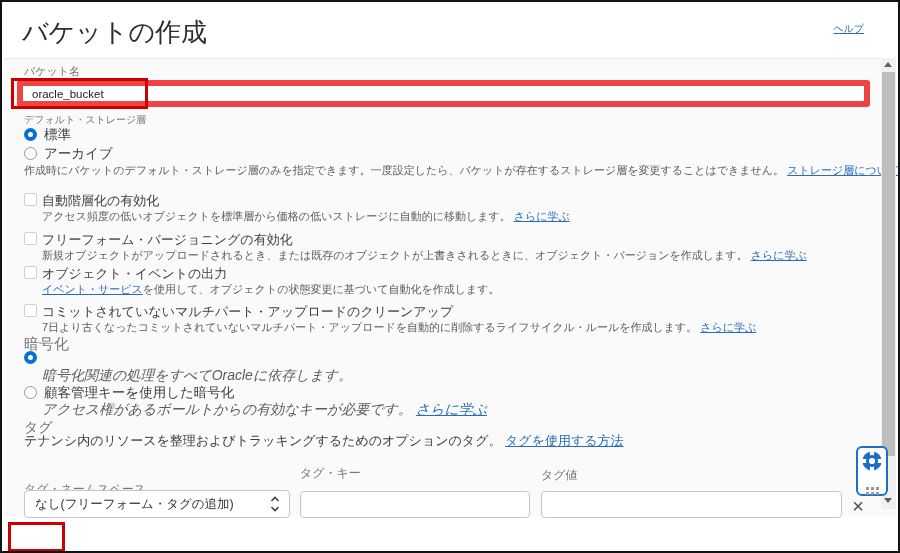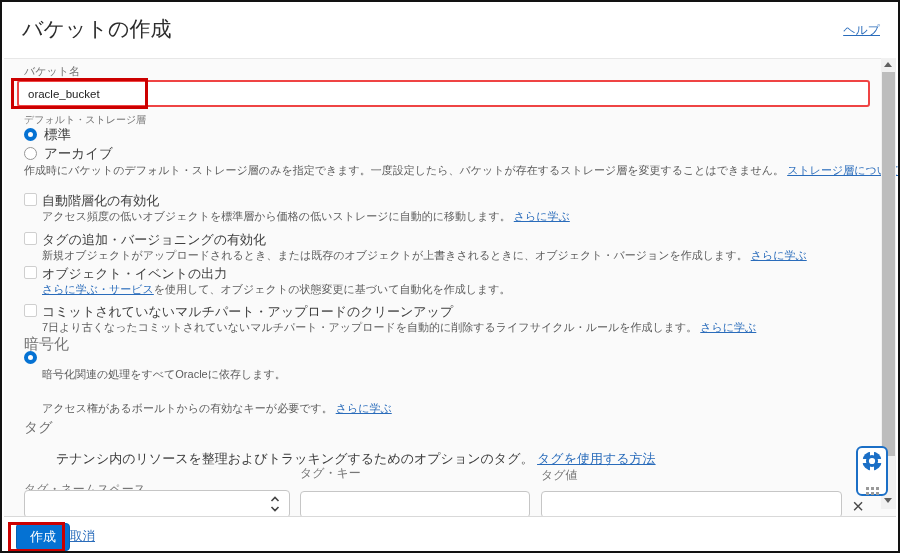--- a/index.html
+++ b/index.html
@@ -4,49 +4,49 @@
 <style>
   * { margin:0; padding:0; box-sizing:border-box; }
   html,body { width:900px; height:553px; background:#fff; }
   body { font-family:"Liberation Sans","DejaVu Sans",sans-serif; }
 
   .dialog { position:relative; width:900px; height:553px; background:#fff;
             border:2px solid #121212; overflow:hidden; }
 
   
   .header { position:absolute; top:0; left:0; right:0; height:55px; background:#fff; }
-  .title  { position:absolute; left:20px; top:13px; font-size:21px; color:#2d2d2d; font-weight:400;font-family:Liberation Mono, monospace; }
-  .help-link { position:absolute; right:18px; top:20px; font-size:12px; }
+  .title  { position:absolute; left:20px; top:13px; font-size:26px; color:#2d2d2d; font-weight:400;font-family:Liberation Mono, monospace; }
+  .help-link { position:absolute; right:34px; top:20px; font-size:10px; }
   a, .link { color:#2a6cbb; text-decoration:underline; cursor:pointer; }
 
   
   .body { position:absolute; top:56px; left:2px; right:2px; bottom:35px;
           background:#fafafa; border-top:1px solid #e7e7e7; }
 
   .field-label { position:absolute; left:20px; font-size:11px; color:#767676; }
 
   .bucket-input { position:absolute; left:13px; top:21px; width:853px; height:27px;
-                  border:2px solid #ef4444; border-radius:3px; background:#fff;
+                  border:6px solid #ef4444; border-radius:3px; background:#fff;
                   font-size:11.5px; color:#1c1c1c; padding:0 9px;
                   font-family:"Liberation Sans","DejaVu Sans",sans-serif; outline:none; }
 
   .radio-row { position:absolute; left:20px; height:16px; font-size:13.5px; color:#404040; }
   .radio { display:inline-block; width:13px; height:13px; border-radius:50%;
            border:1px solid #979797; background:#fff; vertical-align:-2px; margin-right:7px; }
   .radio.on { border:4px solid #0572d3; }
 
   .note { position:absolute; left:20px; font-size:11px; color:#5c5c5c; white-space:nowrap; }
 
   .opt-row { position:absolute; left:20px; }
   .cbx { position:absolute; left:0; top:1px; width:13px; height:13px;
          border:1px solid #cfcfcf; border-radius:2px; background:#fff; }
   .opt-label { position:absolute; left:18px; top:0; font-size:13px; color:#404040; white-space:nowrap; }
   .opt-desc  { position:absolute; left:18px; top:17px; font-size:11px; color:#5c5c5c; white-space:nowrap; }
 
-  .radio-desc { position:absolute; left:38px; font-size:11px; color:#5c5c5c; white-space:nowrap; }
+  .radio-desc { position:absolute; left:38px; font-size:14px; color:#5c5c5c; white-space:nowrap;font-style:italic; }
 
   .section-label { position:absolute; left:20px; font-size:14px; color:#6f6f6f; }
   .tags-intro { position:absolute; left:20px; font-size:13px; color:#3c3c3c; }
 
   .col-label { position:absolute; font-size:12px; color:#767676; }
 
   .tag-select { position:absolute; left:20px; top:431px; width:266px; height:28px;
                 border:1px solid #c6c6c6; border-radius:4px; background:#fff;
                 font-size:12.5px; color:#333; line-height:26px; padding-left:10px; cursor:pointer; }
   .stepper { position:absolute; right:9px; top:3px; }
@@ -109,51 +109,55 @@
     <div class="note" style="top:104px;"><span>作成時にバケットのデフォルト・ストレージ層のみを指定できます。一度設定したら、バケットが存在するストレージ層を変更することはできません。 </span><a>ストレージ層についてさらに学習します</a></div>
 
     <div class="opt-row" style="top:133px;">
       <span class="cbx"></span>
       <span class="opt-label">自動階層化の有効化</span>
       <span class="opt-desc"><a></a><span>アクセス頻度の低いオブジェクトを標準層から価格の低いストレージに自動的に移動します。 </span><a>さらに学ぶ</a></span>
     </div>
 
     <div class="opt-row" style="top:172px;">
       <span class="cbx"></span>
-      <span class="opt-label">タグの追加・バージョニングの有効化</span>
+      <span class="opt-label">フリーフォーム・バージョニングの有効化</span>
       <span class="opt-desc"><a></a><span>新規オブジェクトがアップロードされるとき、または既存のオブジェクトが上書きされるときに、オブジェクト・バージョンを作成します。 </span><a>さらに学ぶ</a></span>
     </div>
 
     <div class="opt-row" style="top:206px;">
       <span class="cbx"></span>
       <span class="opt-label">オブジェクト・イベントの出力</span>
-      <span class="opt-desc"><a>さらに学ぶ・サービス</a><span>を使用して、オブジェクトの状態変更に基づいて自動化を作成します。</span><a></a></span>
+      <span class="opt-desc"><a>イベント・サービス</a><span>を使用して、オブジェクトの状態変更に基づいて自動化を作成します。</span><a></a></span>
     </div>
 
     <div class="opt-row" style="top:244px;">
       <span class="cbx"></span>
       <span class="opt-label">コミットされていないマルチパート・アップロードのクリーンアップ</span>
       <span class="opt-desc"><a></a><span>7日より古くなったコミットされていないマルチパート・アップロードを自動的に削除するライフサイクル・ルールを作成します。 </span><a>さらに学ぶ</a></span>
     </div>
 
     <div class="field-label" style="top:276px; font-size:15px;">暗号化</div>
     <div class="radio-row" style="top:291px;">
       <span class="radio on"></span>
     </div>
     <div class="radio-desc" style="top:308px;">暗号化関連の処理をすべてOracleに依存します。</div>
+    <div class="radio-row" style="top:325px;">
+      <span class="radio"></span><span>顧客管理キーを使用した暗号化</span>
+    </div>
     <div class="radio-desc" style="top:342px;"><span>アクセス権があるボールトからの有効なキーが必要です。 </span><a>さらに学ぶ</a></div>
 
     <div class="section-label" style="top:360px;">タグ</div>
-    <div class="tags-intro" style="top:391px;margin-left:32px;"><span>テナンシ内のリソースを整理およびトラッキングするためのオプションのタグ。 </span><a>タグを使用する方法</a></div>
+    <div class="tags-intro" style="top:373px;"><span>テナンシ内のリソースを整理およびトラッキングするためのオプションのタグ。 </span><a>タグを使用する方法</a></div>
 
     <div class="col-label" style="left:20px; top:422px;">タグ・ネームスペース</div>
     <div class="col-label" style="left:296px; top:406px;">タグ・キー</div>
     <div class="col-label" style="left:537px; top:408px;">タグ値</div>
 
     <div class="tag-select">
+      <span>なし(フリーフォーム・タグの追加)</span>
       <span class="stepper">
         <svg width="10" height="20" viewBox="0 0 10 20">
             <path d="M1.5 7 L5 3.5 L8.5 7" fill="none" stroke="#444" stroke-width="1.6"></path>
             <path d="M1.5 13 L5 16.5 L8.5 13" fill="none" stroke="#444" stroke-width="1.6"></path>
           </svg>
       </span>
     </div>
     <input class="tag-input" style="left: 296px; width: 230px;" type="text" value="">
     <input class="tag-input" style="left: 537px; width: 301px;" type="text" value="">
     <div class="close-x">×</div>
@@ -176,21 +180,17 @@
     <span class="dots">
         <i></i>
         <i></i>
         <i></i>
         <i></i>
         <i></i>
         <i></i>
       </span>
   </div>
 
-  <div class="footer">
-    <button class="create-btn">作成</button>
-    <a class="cancel-link">取消</a>
-  </div>
 
   <div class="annot annot-bucket"></div>
   <div class="annot annot-create"></div>
 
 </div>
 
 </body></html>

